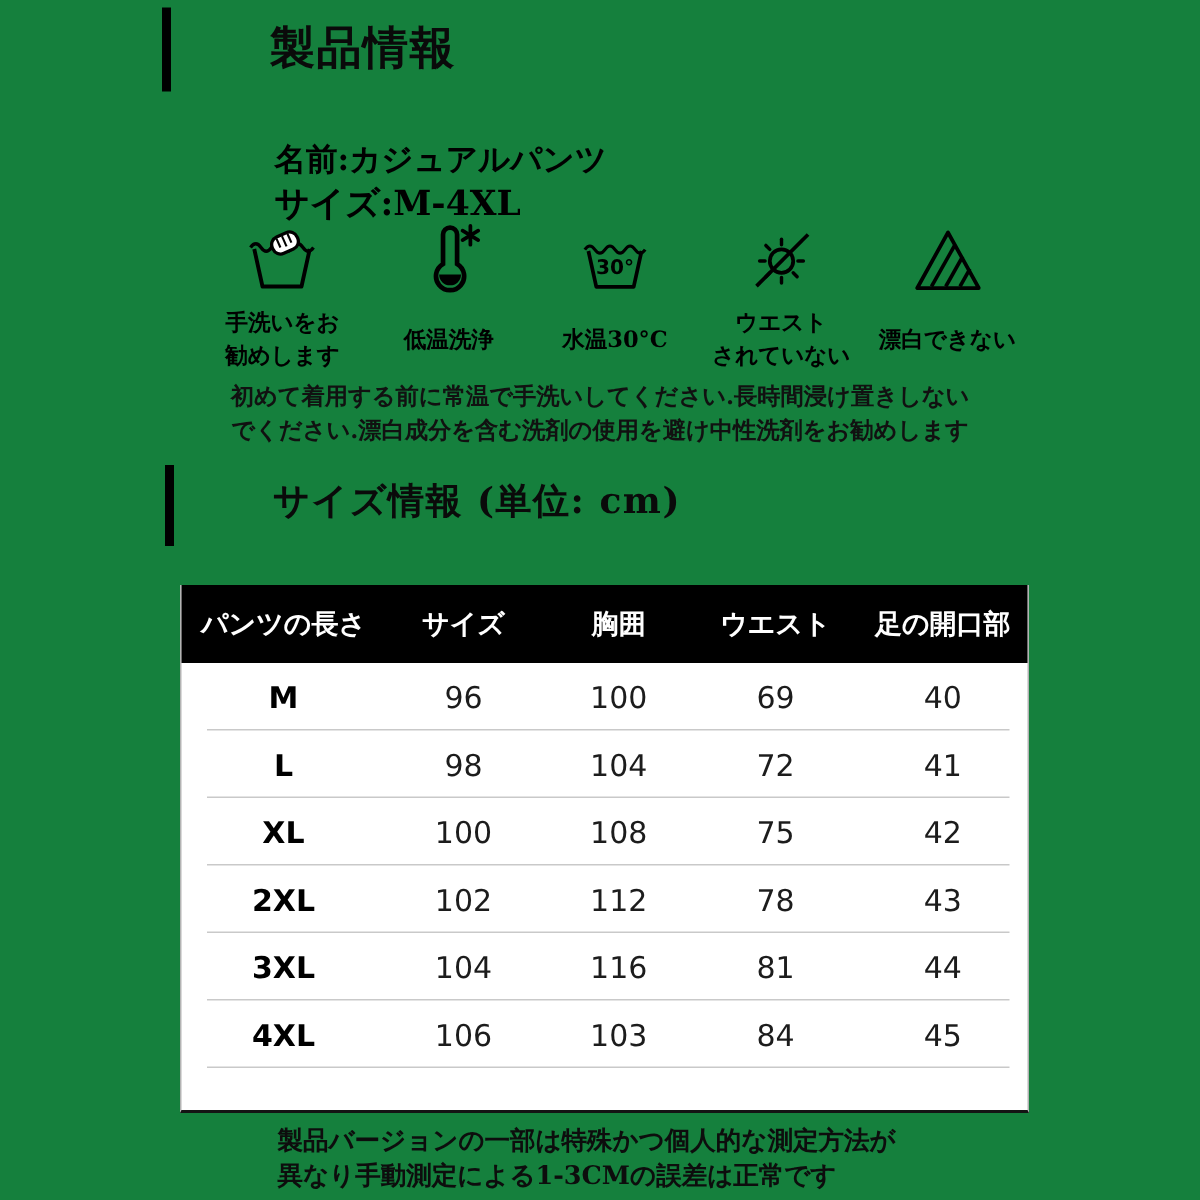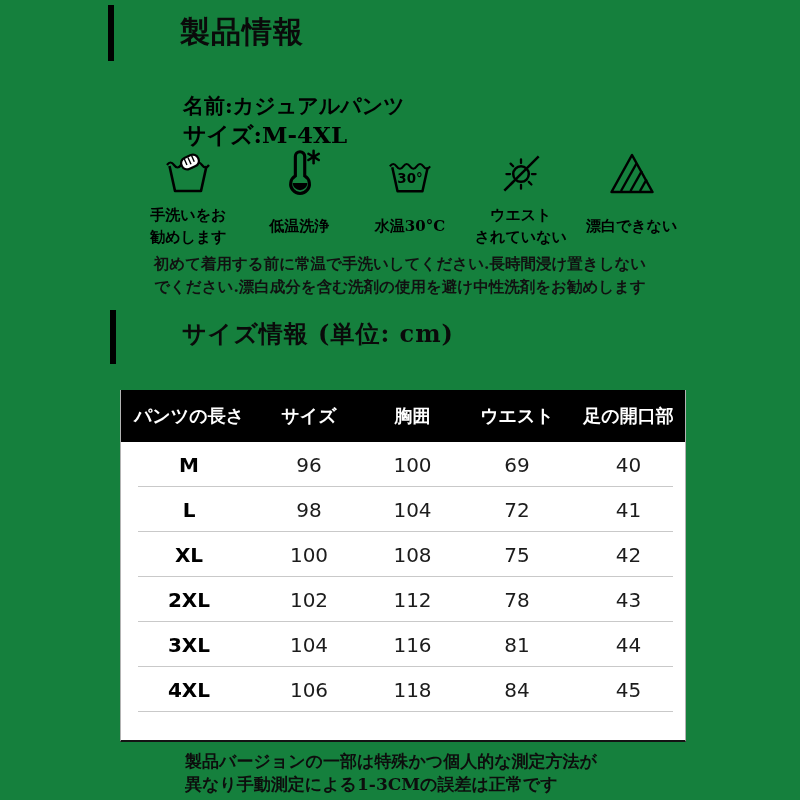--- a/index.html
+++ b/index.html
@@ -206,21 +206,21 @@
     <div class="tgrid trow">
       <div class="cell size">3XL</div>
       <div class="cell">104</div>
       <div class="cell">116</div>
       <div class="cell">81</div>
       <div class="cell">44</div>
     </div>
     <div class="tgrid trow">
       <div class="cell size">4XL</div>
       <div class="cell">106</div>
-      <div class="cell">118</div>
+      <div class="cell">103</div>
       <div class="cell">84</div>
       <div class="cell">45</div>
     </div>
   </div>
 
   <div class="footnote">
     <span>製品バージョンの一部は特殊かつ個人的な測定方法が</span><br>
     <span>異なり手動測定による1-3CMの誤差は正常です</span>
   </div>
 

